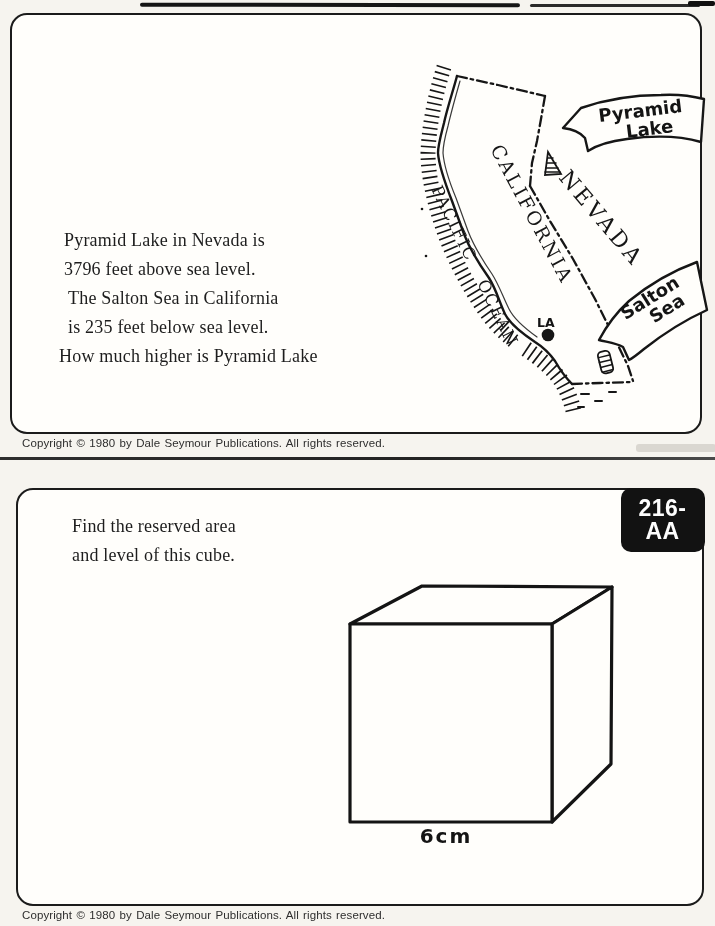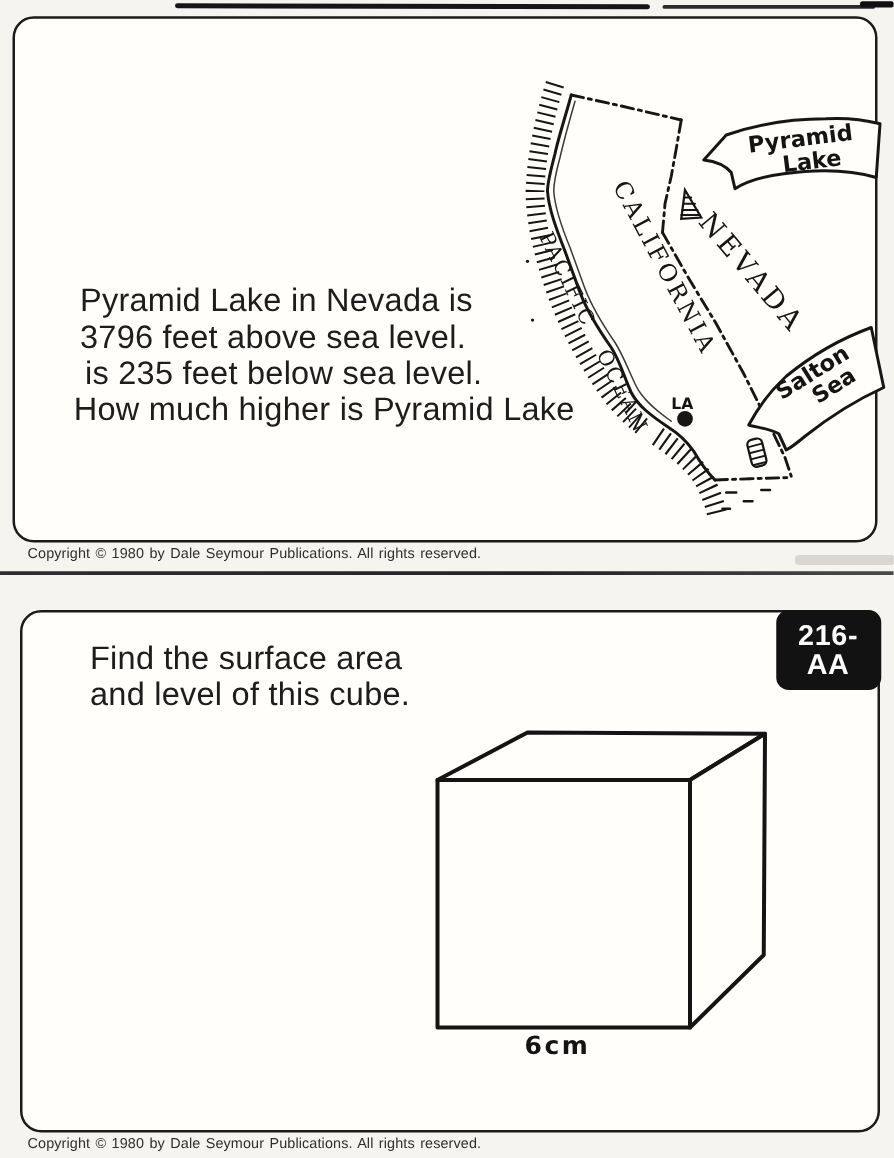--- a/index.html
+++ b/index.html
@@ -19,21 +19,21 @@
   .badge{
     position:absolute;top:-2.5px;right:-2.5px;
     background:#121212;color:#fdfdfd;
     font-weight:700;font-size:23px;line-height:1;
     width:78px;text-align:center;
     padding:9px 3px 9px 3px;border-radius:10px;letter-spacing:.5px;
   }
   .problem{position:absolute;}
   #card1 .problem{left:52px;top:211px;}
   #card2 .problem{left:54px;top:22px;}
-  .pline{font-size:26px;line-height:29px;letter-spacing:.2px;white-space:nowrap;}
+  .pline{font-size:18px;line-height:29px;letter-spacing:.2px;white-space:nowrap;font-family:Liberation Serif, serif;}
   .pline.ind{padding-left:4px;}
   .pline.q1{margin-left:-5px;}
   .pline.q2{margin-left:-5px;}
   .copyright{
     position:absolute;left:22px;font-size:11.5px;color:#2e2e2e;
     letter-spacing:.1px;word-spacing:1px;white-space:nowrap;
   }
   #copy1{top:437px;}
   #copy2{top:909px;}
   #divider{
@@ -66,20 +66,21 @@
 <div class="smudge" id="smudge-a"></div>
 <div class="smudge" id="smudge-b"></div>
 <div class="smudge" id="smudge-c"></div>
 <div class="smudge" id="smudge-gray"></div>
 
 <div class="card" id="card1">
 
   <div class="problem">
     <div class="pline">Pyramid Lake in Nevada is</div>
     <div class="pline">3796 feet above sea level.</div>
+    <div class="pline ind">The Salton Sea in California</div>
     <div class="pline ind">is 235 feet below sea level.</div>
     <div class="pline q1">How much higher is Pyramid Lake</div>
   </div>
 
   <svg id="map" viewBox="0 0 320 385">
 
     <path class="hatch" d="M49,16 C40,45 34,74 33,102 C33,128 41,158 51,186 C61,212 75,238 91,261 C101,275 112,285 121,292" stroke-width="15" stroke-dasharray="1.6 4.6"></path>
     <path class="hatch" d="M131,298 C146,308 159,319 167,331 C173,341 177,352 179,362" stroke-width="16" stroke-dasharray="1.7 4.8"></path>
 
     <path class="ink" stroke-width="2.4" d="M62,25 C58,40 52,58 49,72 C46,84 43,94 43,102 C44,116 50,132 57,150 C61,161 65,172 69,183 C74,196 82,210 94,227 C101,238 104,250 110,263 C115,273 125,281 140,291 C148,296 155,303 160,310 C164,317 170,326 177,333"></path>
@@ -126,21 +127,21 @@
   </svg>
 </div>
 
 <div class="copyright" id="copy1">Copyright © 1980 by Dale Seymour Publications. All rights reserved.</div>
 <div id="divider"></div>
 
 <div class="card" id="card2">
   <div class="badge">216-AA</div>
 
   <div class="problem">
-    <div class="pline">Find the surface area</div>
+    <div class="pline">Find the reserved area</div>
     <div class="pline">and level of this cube.</div>
   </div>
 
   <svg id="cube" viewBox="0 0 300 278">
     <g fill="#fffefb" stroke="#141414" stroke-width="3.2" stroke-linejoin="round">
       <path d="M8,47 L80,9 L270,10 L210,47 Z"></path>
       <path d="M210,47 L270,10 L269,187 L210,245 Z"></path>
       <rect x="8" y="47" width="202" height="198"></rect>
     </g>
     <text class="cube-label" x="104" y="266">6cm</text>

